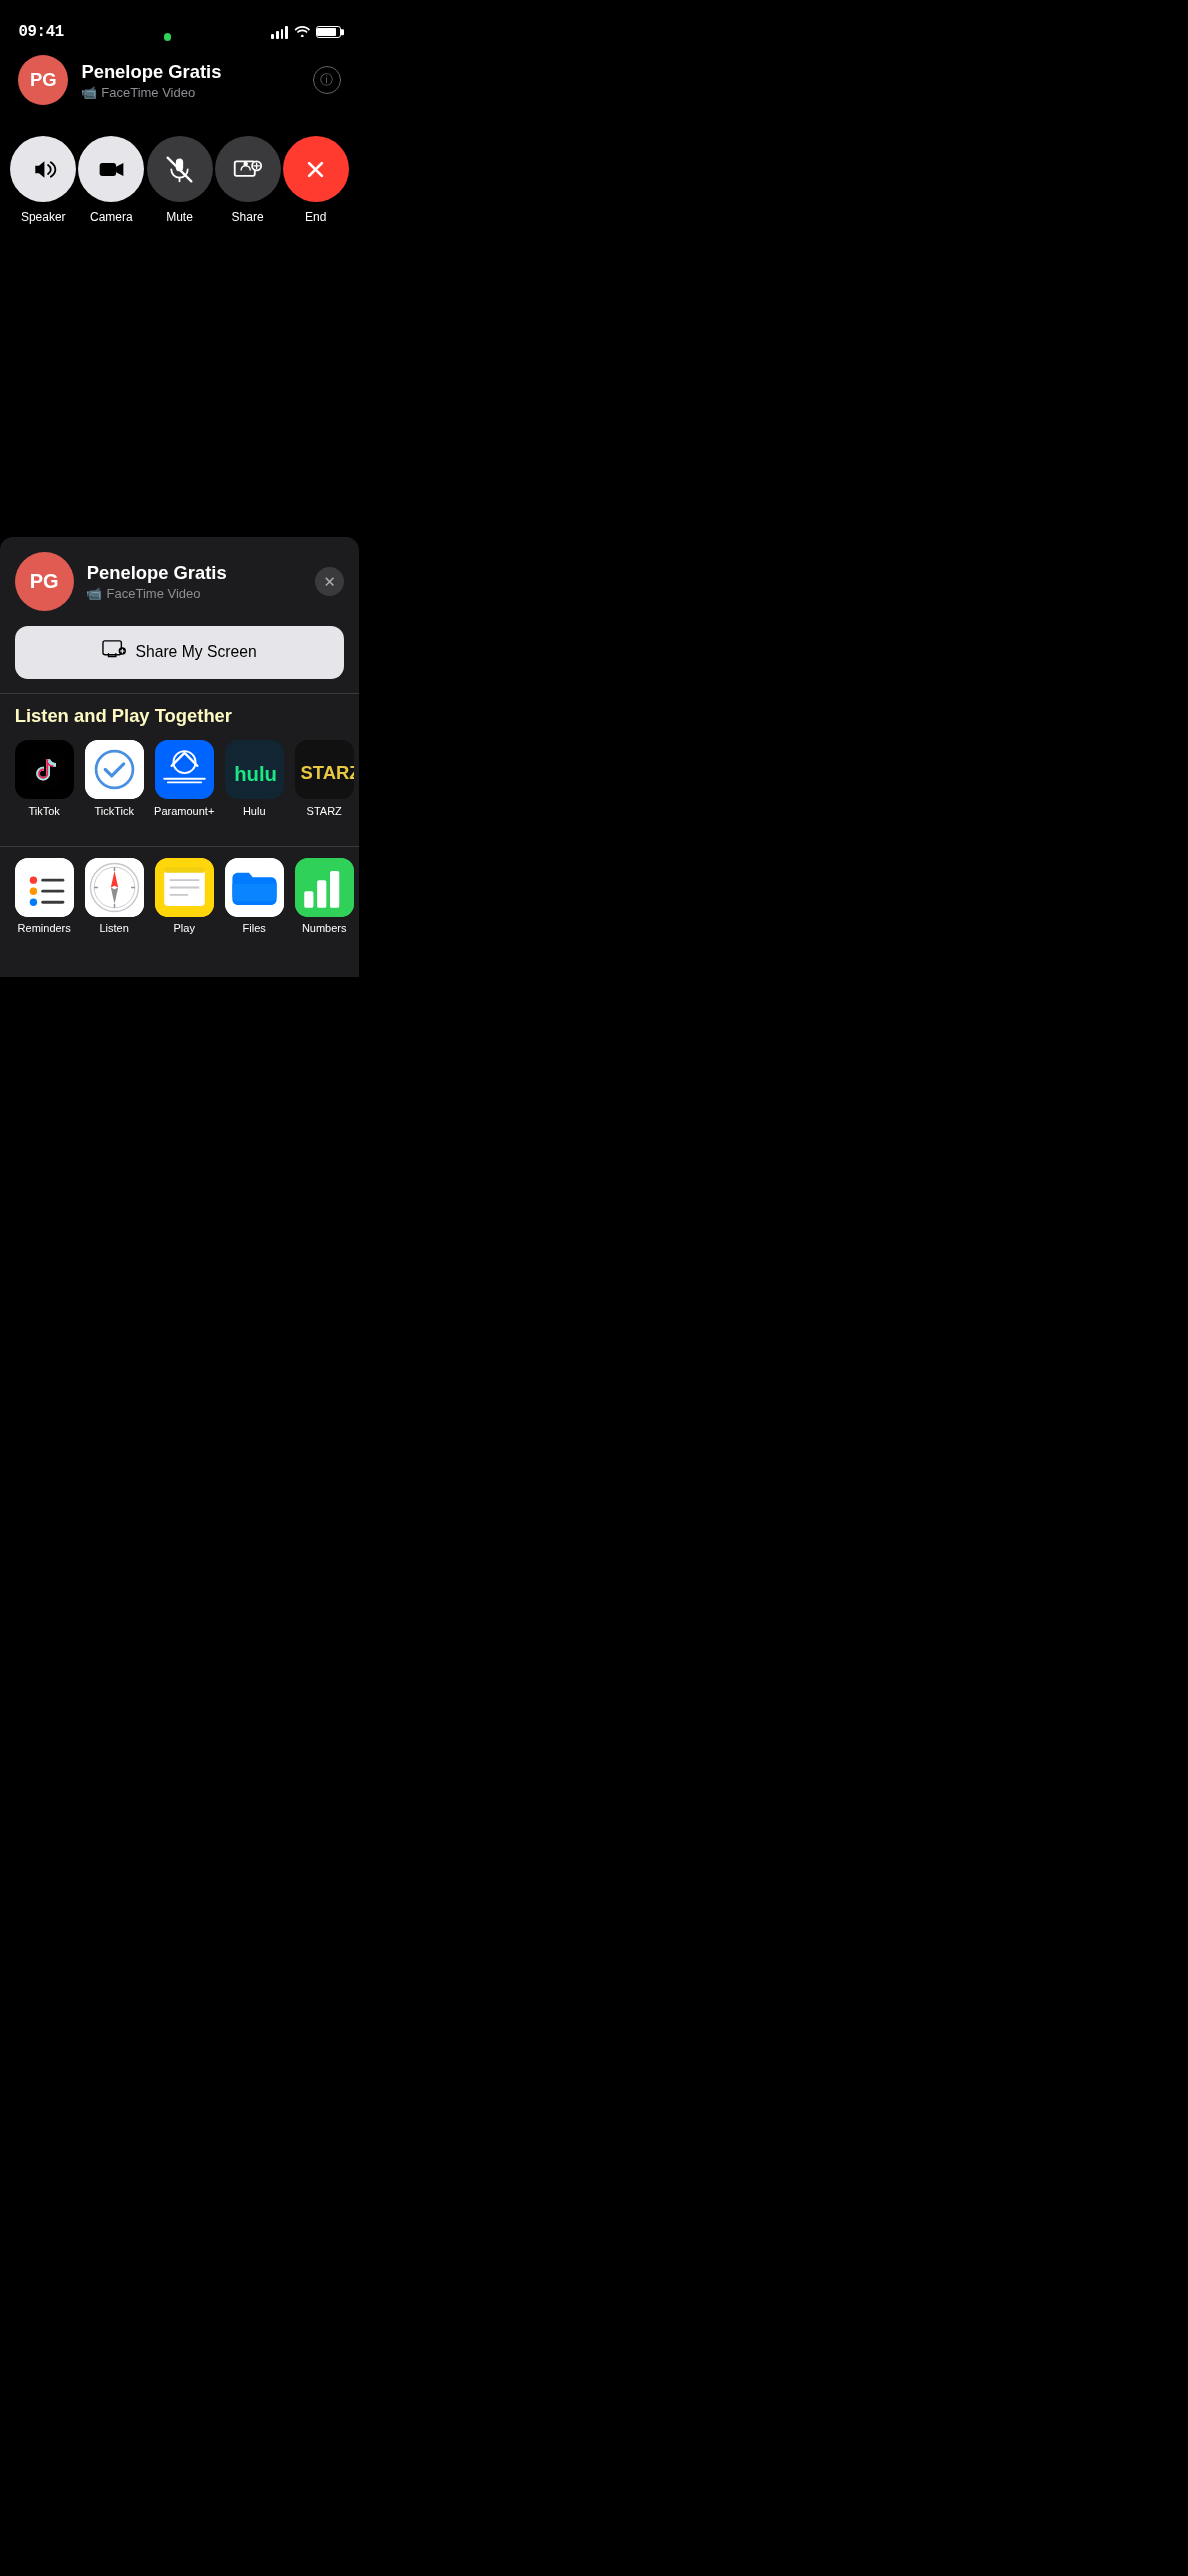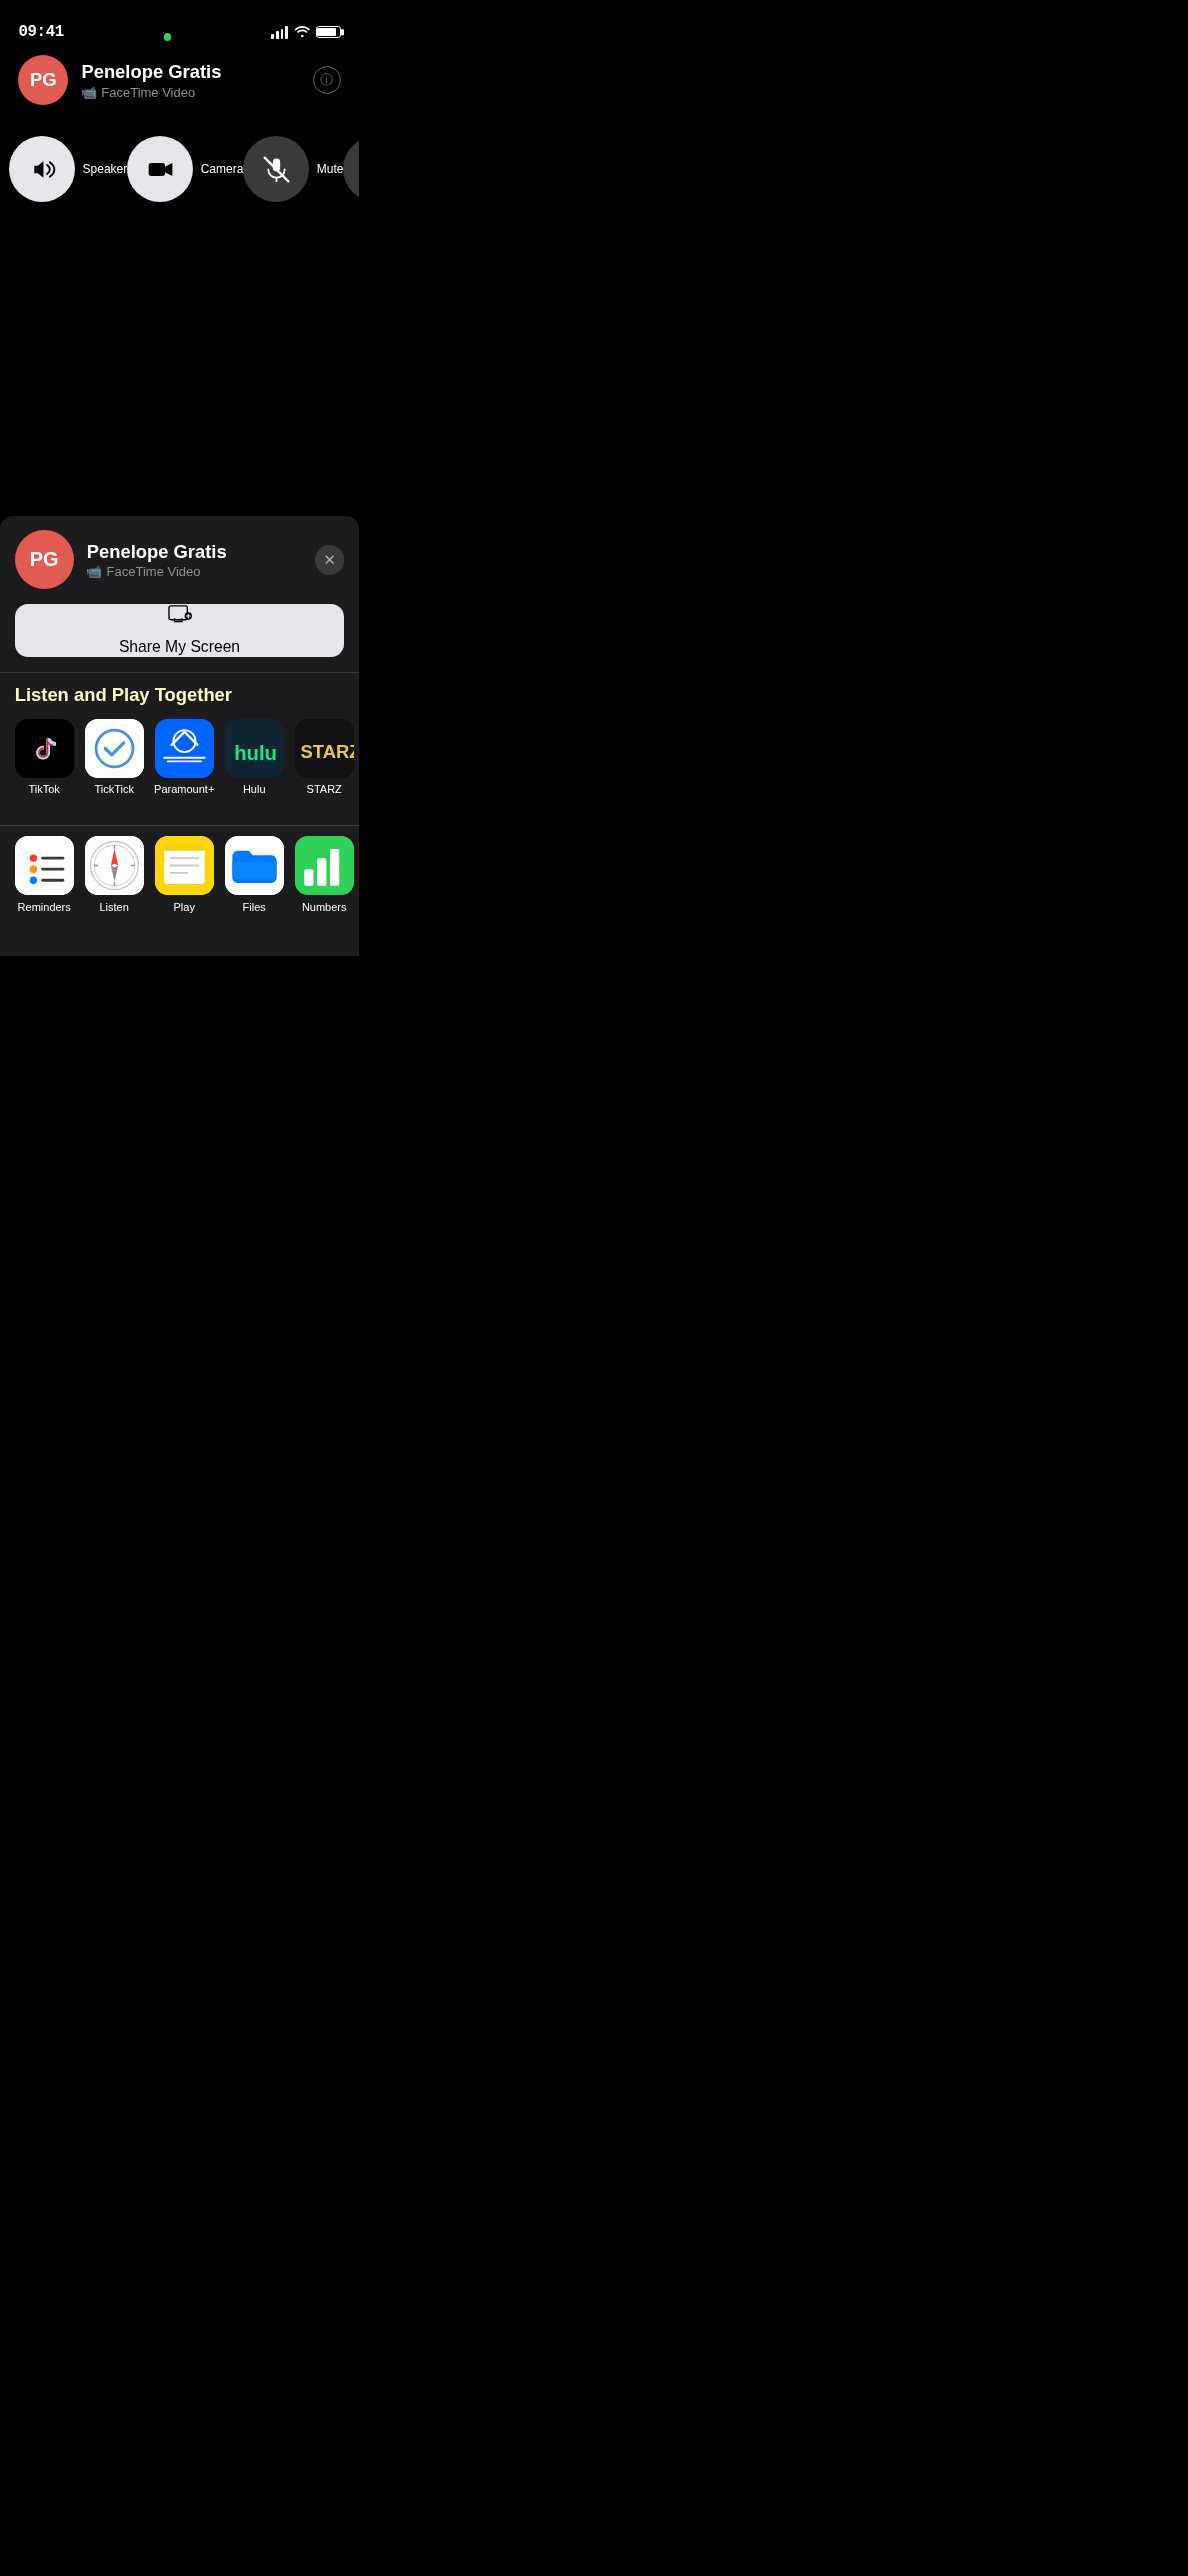--- a/index.html
+++ b/index.html
@@ -126,21 +126,21 @@
     }
 
     
     .call-controls {
       display: flex;
       justify-content: space-around;
       padding: 22px 9.2px 18.4px;
     }
     .ctrl-btn {
       display: flex;
-      flex-direction: row;
+      flex-direction: column;
       align-items: center;
       gap: 7.4px;
     }
     .ctrl-circle {
       width: 66px;
       height: 66px;
       border-radius: 50%;
       display: flex;
       align-items: center;
       justify-content: center;
@@ -228,21 +228,20 @@
       background: #e5e5ea;
       border-radius: 13px;
       height: 53px;
       display: flex;
       align-items: center;
       justify-content: center;
       gap: 9.2px;
       color: #000;
       font-size: 15.7px;
       font-weight: 400;
-      flex-direction: column;
     }
     .share-screen-icon {
       font-size: 18.4px;
     }
 
     
     .section-divider {
       height: 0.9px;
       background: #3a3a3c;
       margin: 14.7px 0 11px;

